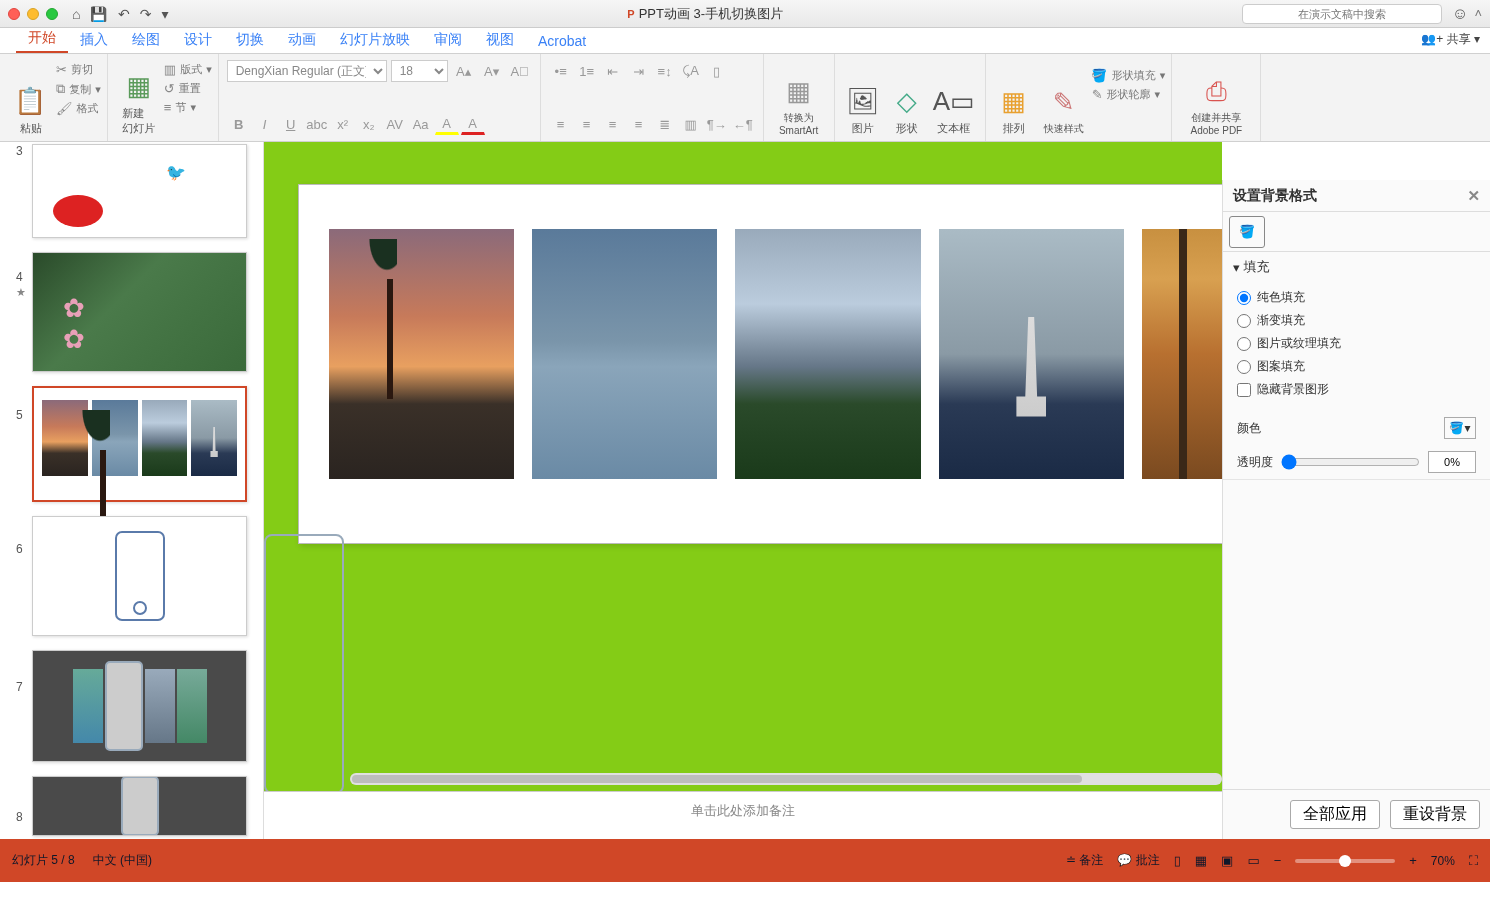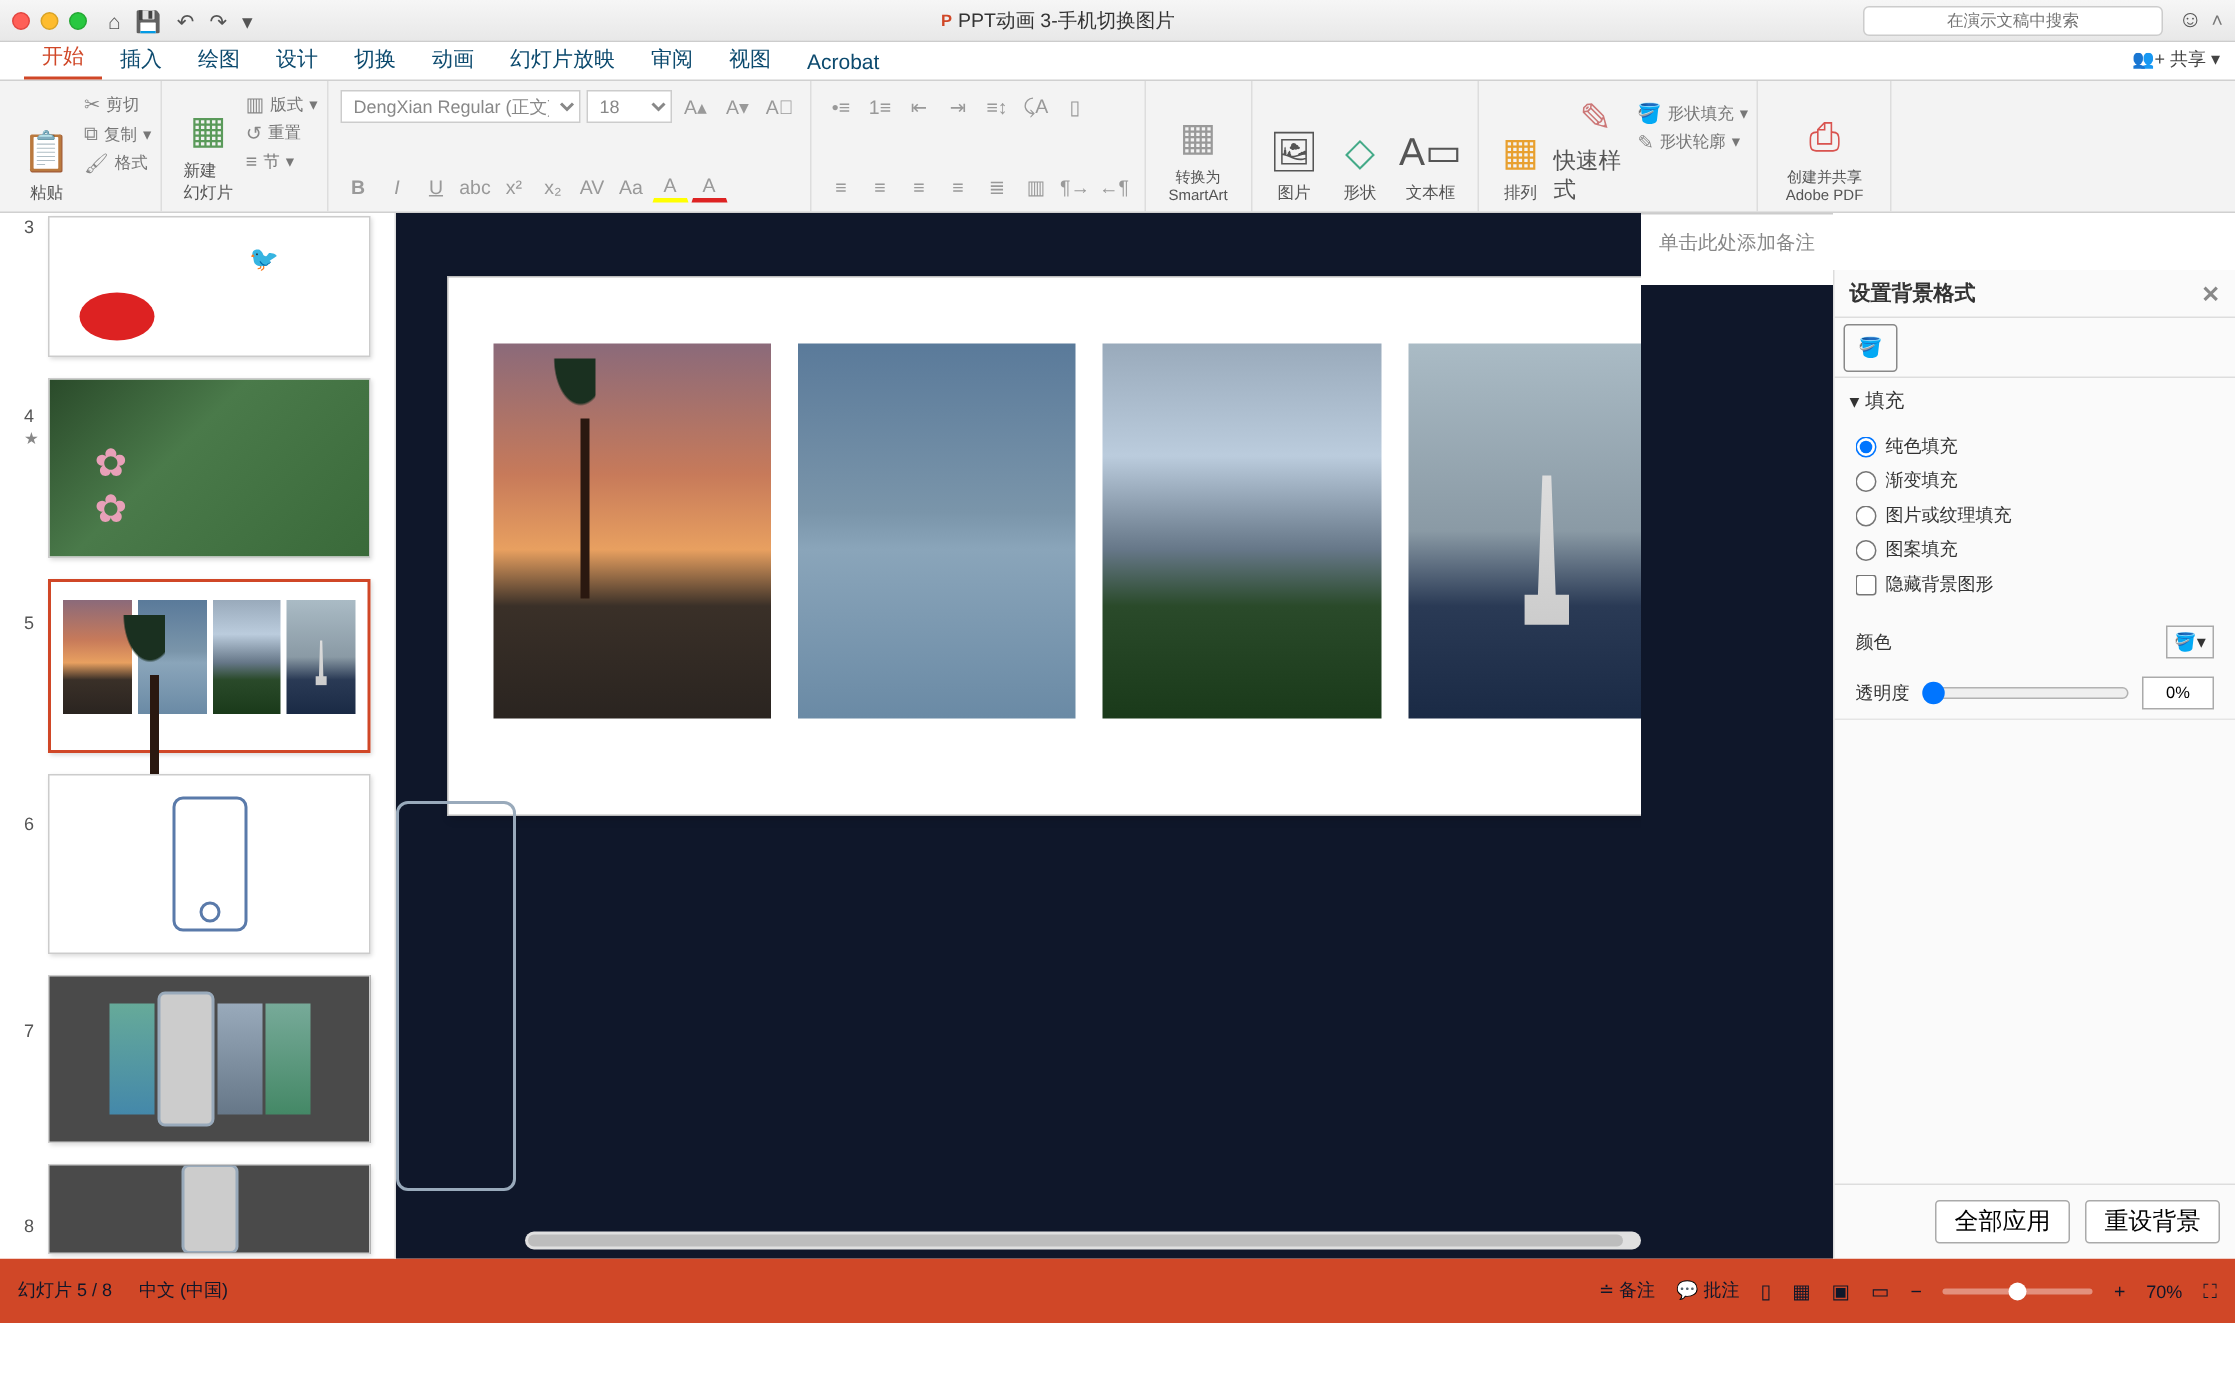--- a/index.html
+++ b/index.html
@@ -12,21 +12,21 @@
 .tdot.y{background:#febc2e;border:1px solid #d9a326;}
 .tdot.g{background:#28c840;border:1px solid #24a733;}
 .qat{display:flex;gap:10px;align-items:center;color:#555;}
 .qat span{font-size:14px;cursor:default;}
 .titlecenter{flex:1;text-align:center;color:#333;font-size:13px;display:flex;align-items:center;justify-content:center;gap:4px;}
 .titlecenter .ic{color:#d04727;font-weight:bold;font-size:11px;}
 .search{width:200px;height:20px;border:1px solid #ccc;border-radius:4px;font-size:11px;padding:0 6px;background:#fff;color:#999;text-align:center;}
 .smile{font-size:16px;color:#555;margin-left:10px;}
 
 .tabs{height:26px;display:flex;align-items:flex-end;padding:0 16px;background:#fff;border-bottom:1px solid #d0d0d0;position:relative;}
-.tab{padding:4px 12px;font-size:14px;color:#0c4a6e;cursor:default;}
+.tab{padding:4px 12px;font-size:14px;color:#3b82f6;cursor:default;}
 .tab.active{color:#d04727;border-bottom:2px solid #d04727;}
 .share{position:absolute;right:10px;top:3px;font-size:12px;color:#444;}
 
 .ribbon{height:88px;background:#f3f3f3;border-bottom:1px solid #d0d0d0;display:flex;align-items:stretch;}
 .grp{display:flex;flex-direction:column;justify-content:space-between;align-items:center;padding:4px 6px;border-right:1px solid #ddd;}
 .grp.h{flex-direction:row;align-items:flex-start;}
 .bigbtn{display:flex;flex-direction:column;align-items:center;justify-content:flex-end;width:50px;height:78px;font-size:11px;color:#555;gap:4px;}
 .bigbtn .ic{font-size:26px;}
 .minis{display:flex;flex-direction:column;gap:4px;padding-top:4px;}
 .mini{display:flex;align-items:center;gap:4px;font-size:11px;color:#777;white-space:nowrap;}
@@ -37,21 +37,21 @@
 .ibtn{width:24px;height:22px;display:flex;align-items:center;justify-content:center;font-size:13px;color:#999;border:1px solid transparent;}
 
 .work{display:flex;height:697px;}
 .thumbs{width:264px;border-right:1px solid #ddd;overflow-y:auto;position:relative;background:#fff;}
 .thumbs::-webkit-scrollbar{width:14px;}
 .thumbs::-webkit-scrollbar-thumb{background:#ccc;border-radius:7px;}
 .slidenum{position:absolute;left:16px;font-size:12px;color:#555;}
 .thumb{margin:6px 16px 14px 32px;border:1px solid #ccc;background:#fff;position:relative;box-shadow:1px 1px 3px rgba(0,0,0,0.15);}
 .thumb.sel{border:2px solid #d04727;}
 
-.editor{flex:1;display:flex;flex-direction:row;background:#0f172a;position:relative;text-align:center;}
+.editor{flex:1;display:flex;flex-direction:column;background:#84cc16;position:relative;text-align:center;}
 .canvaswrap{flex:1;overflow:auto;position:relative;}
 .canvas{position:absolute;left:34px;top:42px;width:1060px;background:#fff;border:1px solid #bbb;box-shadow:2px 2px 6px rgba(0,0,0,0.15);}
 .slidecontent{height:358px;display:flex;gap:18px;padding:44px 30px 0 30px;}
 .pimg{flex:1;height:250px;}
 .phone{position:absolute;left:0px;top:392px;width:80px;height:260px;border:2px solid #9ab;border-radius:8px;}
 .hscroll{position:absolute;left:86px;right:0;bottom:6px;height:12px;background:#e0e0e0;border-radius:6px;}
 .hscroll .bar{position:absolute;left:2px;top:2px;width:730px;height:8px;background:#bdbdbd;border-radius:4px;}
 .notes{height:48px;border-top:1px solid #ccc;background:#fff;padding:10px 12px;font-size:13px;color:#888;}
 
 .pane{width:268px;border-left:1px solid #ddd;background:#fafafa;display:flex;flex-direction:column;margin-top:38px;}
@@ -250,21 +250,21 @@
       </div>
   </div>
 
   <div class="grp h">
     <div class="bigbtn" style="width:44px">
         <span class="ic" style="color:#e8a030">▦</span>
         <span>排列</span>
       </div>
     <div class="bigbtn" style="width:56px">
         <span class="ic" style="color:#c77">✎</span>
-        <span style="font-size:15px">快速样式</span>
+        <span style="font-size:10px">快速样式</span>
       </div>
     <div class="minis" style="padding-top:10px">
       <div class="mini"><span class="ic">🪣</span><span>形状填充</span> ▾</div>
       <div class="mini"><span class="ic">✎</span><span>形状轮廓</span> ▾</div>
     </div>
   </div>
 
   <div class="grp">
     <div class="bigbtn" style="width:76px">
         <span class="ic" style="color:#d9534f">⎙</span>

